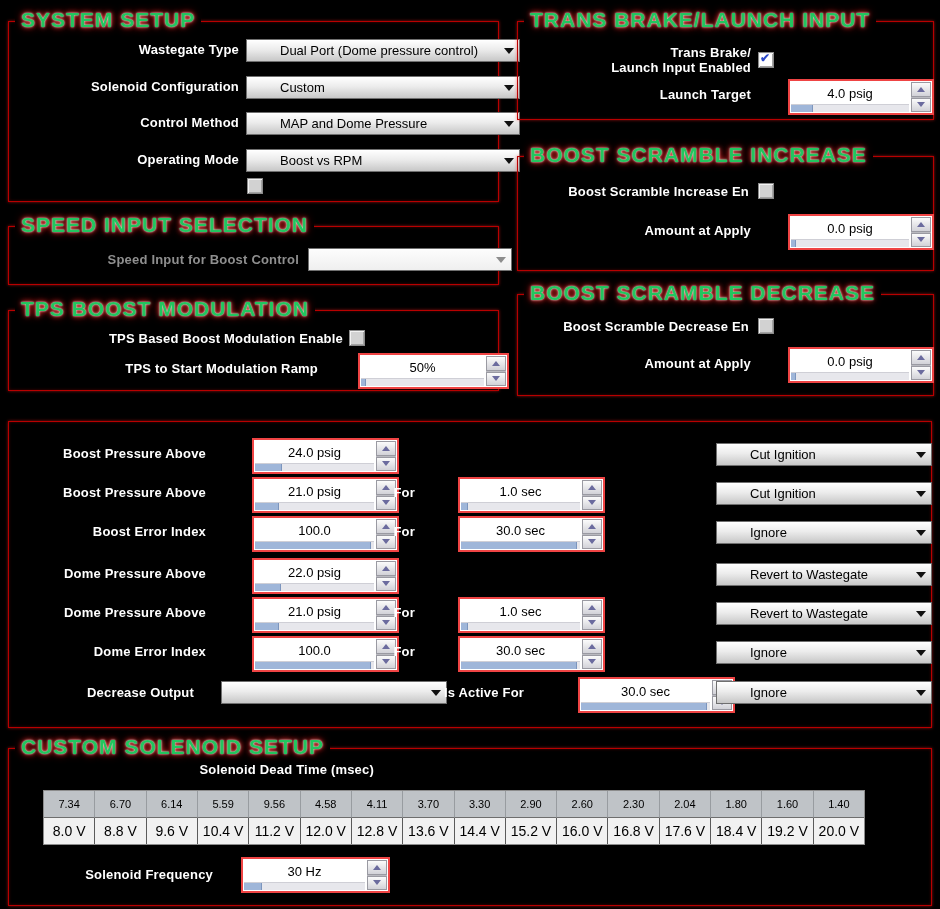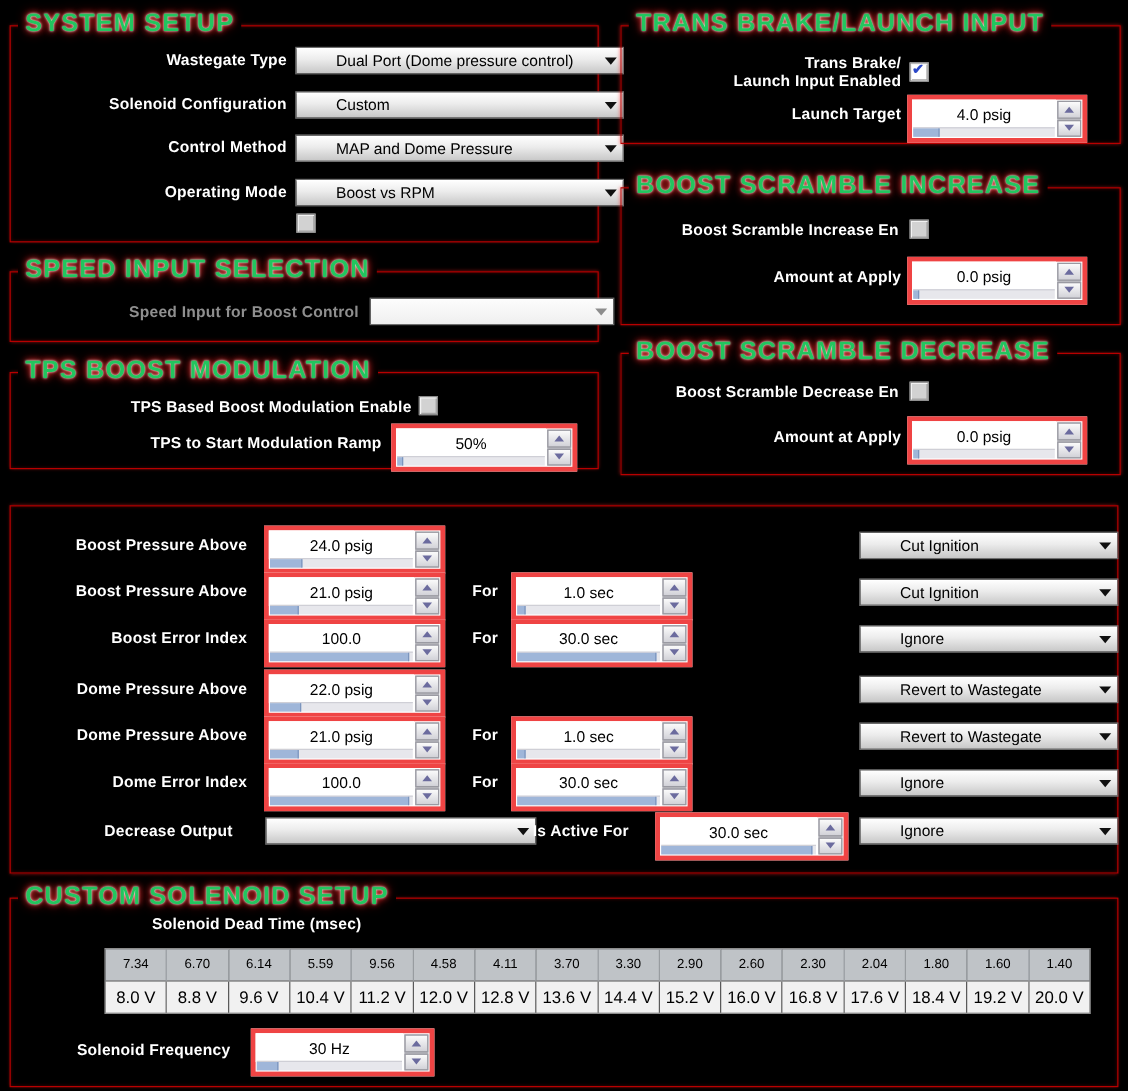--- a/index.html
+++ b/index.html
@@ -9,36 +9,36 @@
   
   .section{position:absolute;border:1px solid #b80000;
            box-shadow:0 0 3px rgba(255,30,30,.55), inset 0 0 3px rgba(190,0,0,.4);}
   .sec-title{position:absolute;top:-14px;left:6px;background:#000;padding:0 6px;
              font-size:21px;font-weight:bold;letter-spacing:1px;color:#22c55e;white-space:nowrap;
              text-shadow:0 0 2px #fff,0 0 5px #ff4040,0 0 9px #c00000;}
 
   
   .lbl{position:absolute;color:#fff;font-weight:bold;font-size:13px;line-height:15px;
        text-align:right;letter-spacing:.2px;}
-  .lbl.left{text-align:center;}
+  .lbl.left{text-align:right;}
   .lbl.gray{color:#8f8f8f;}
 
   
   .dropdown{position:absolute;height:21px;border:1px solid #6f6f6f;display:flex;align-items:center;
             background:linear-gradient(#ffffff,#ececec 45%,#c7c7c7);
             box-shadow:inset 0 1px 0 #fff;padding-left:27px;}
   .dd-text{flex:1;font-size:13px;color:#000;padding-left:6px;white-space:nowrap;overflow:hidden;}
   .dd-arrow{width:20px;display:flex;justify-content:center;align-items:center;}
   .dd-arrow::after{content:"";width:0;height:0;border-left:5px solid transparent;
                    border-right:5px solid transparent;border-top:6px solid #101010;}
   .dropdown.disabled{background:linear-gradient(#fdfdfd,#efefef);}
   .dropdown.disabled .dd-arrow::after{border-top-color:#8d8d8d;}
 
   
-  .spin{position:absolute;height:32px;background:#fff;border:4px solid #ef4444;}
+  .spin{position:absolute;height:32px;background:#fff;border:2px solid #ef4444;margin-left:32px;}
   .spin-field{position:absolute;left:0;top:0;right:22px;bottom:8px;background:#fff;
               display:flex;align-items:center;justify-content:center;font-size:13px;color:#000;}
   .spin-track{position:absolute;left:1px;right:23px;bottom:1px;height:7px;background:#e7e7ec;
               border-top:1px solid #cfcfd6;}
   .spin-fill{height:100%;background:#9fb6d9;border-right:1px solid #7c95bd;}
   .spin-btns{position:absolute;top:1px;bottom:1px;right:1px;width:20px;display:flex;
              flex-direction:column;gap:1px;background:#b9b9bf;}
   .spin-btn{flex:1;background:linear-gradient(#fbfbfb,#d2d2d8);border:1px solid #9a9aa2;
             display:flex;align-items:center;justify-content:center;}
   .tri{width:0;height:0;display:block;}
@@ -46,21 +46,21 @@
   .tri.down{border-left:4px solid transparent;border-right:4px solid transparent;border-top:5px solid #6b6b9e;}
 
   
   .checkbox{position:absolute;width:14px;height:14px;background:#d2d2d2;border:1px solid #8a8a8a;
             box-shadow:inset 1px 1px 0 #f2f2f2, inset -1px -1px 0 #a3a3a3;}
   .checkbox.checked{background:#fff;}
   .checkbox.checked::after{content:"\2714";position:absolute;top:-2px;left:1px;
             color:#2b48c8;font-size:12px;font-weight:bold;}
 
   
-  .sol-table{position:absolute;border:1px solid #8c8c8c;margin-left:44px;}
+  .sol-table{position:absolute;border:1px solid #8c8c8c;}
   .sol-row{display:flex;}
   .sol-row .sol-cell{flex:1;height:26px;display:flex;align-items:center;justify-content:center;color:#000;}
   .sol-row.head .sol-cell{background:#bfc3c7;font-size:11px;border-right:1px solid #989ca0;border-bottom:1px solid #6e6e6e;}
   .sol-row.vals .sol-cell{background:#f1f1f1;font-size:14px;border-right:1px solid #5a5a5a;}
   .sol-row .sol-cell:last-child{border-right:none;}
 </style>
 </head>
 <body>
 
 <div class="canvas">

